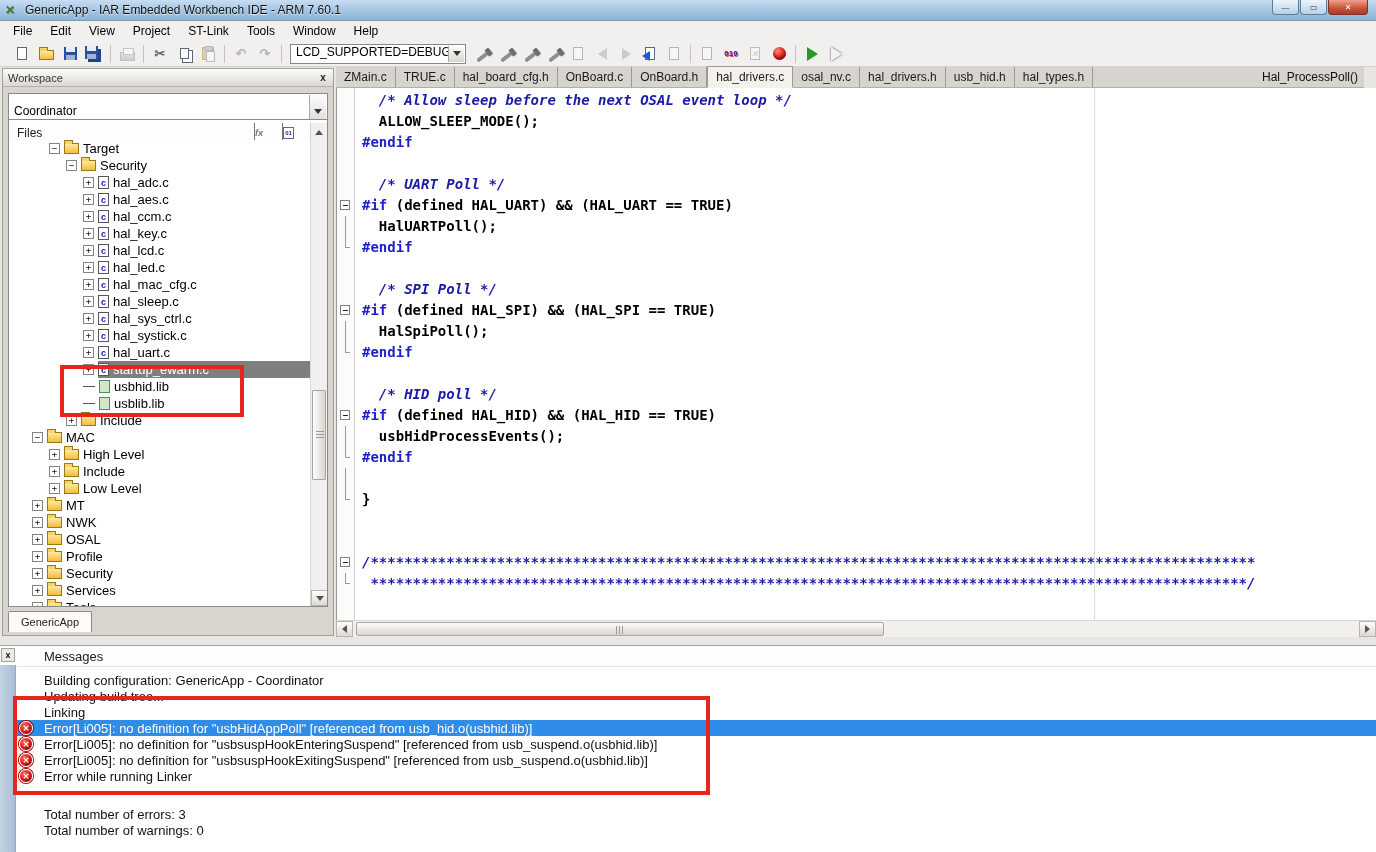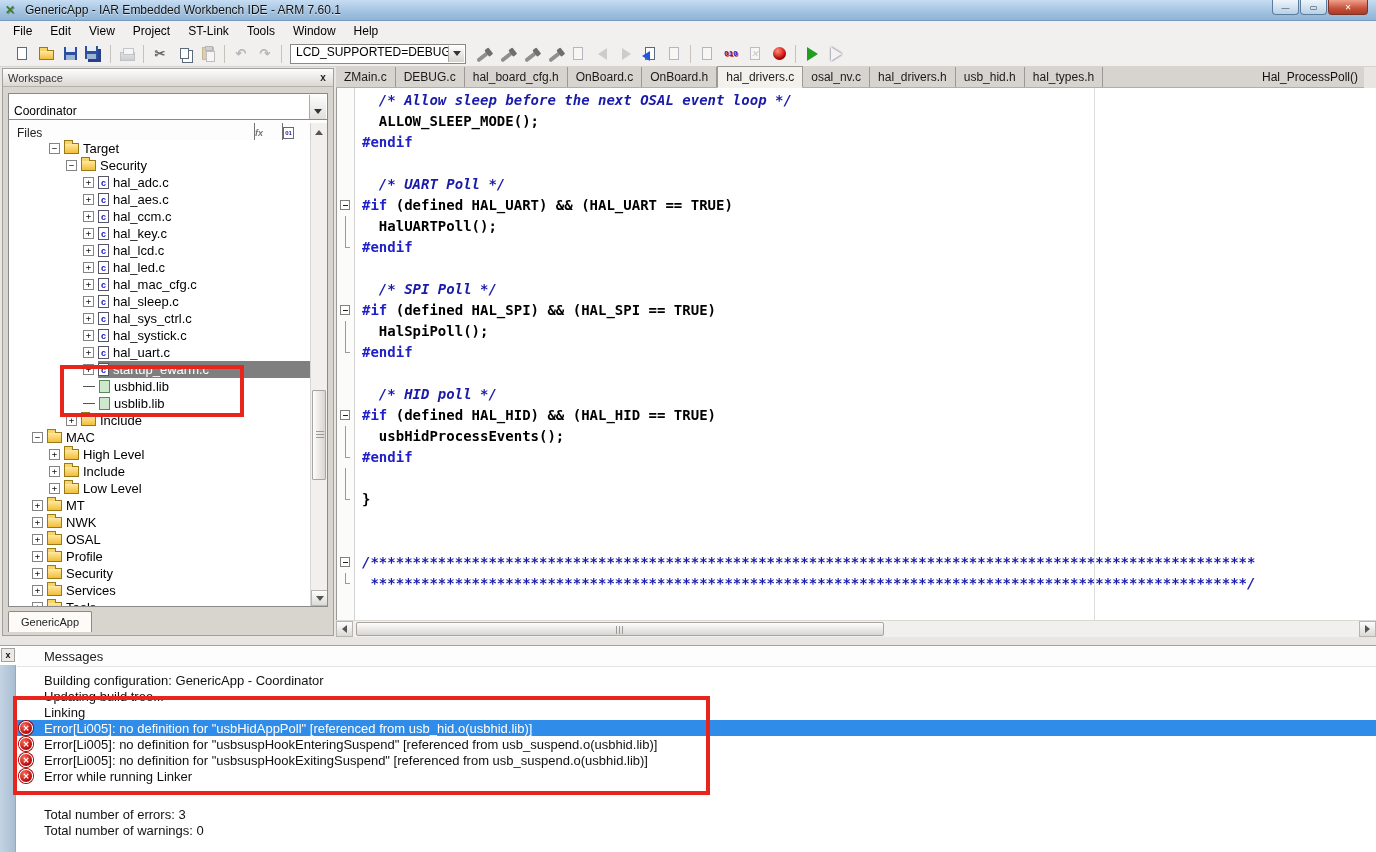--- a/index.html
+++ b/index.html
@@ -465,21 +465,21 @@
         </div>
     </div>
   </div>
   <div class="ws-tab">
     <span>GenericApp</span>
   </div>
 </div>
 
 <div id="tabstrip">
   <span class="etab">ZMain.c</span>
-    <span class="etab">DEBUG.c</span>
+    <span class="etab">TRUE.c</span>
     <span class="etab">hal_board_cfg.h</span>
     <span class="etab">OnBoard.c</span>
     <span class="etab">OnBoard.h</span>
     <span class="etab active">hal_drivers.c</span>
     <span class="etab">osal_nv.c</span>
     <span class="etab">hal_drivers.h</span>
     <span class="etab">usb_hid.h</span>
     <span class="etab">hal_types.h</span>
     <span class="func" style="order:99">Hal_ProcessPoll()</span>
 </div>

